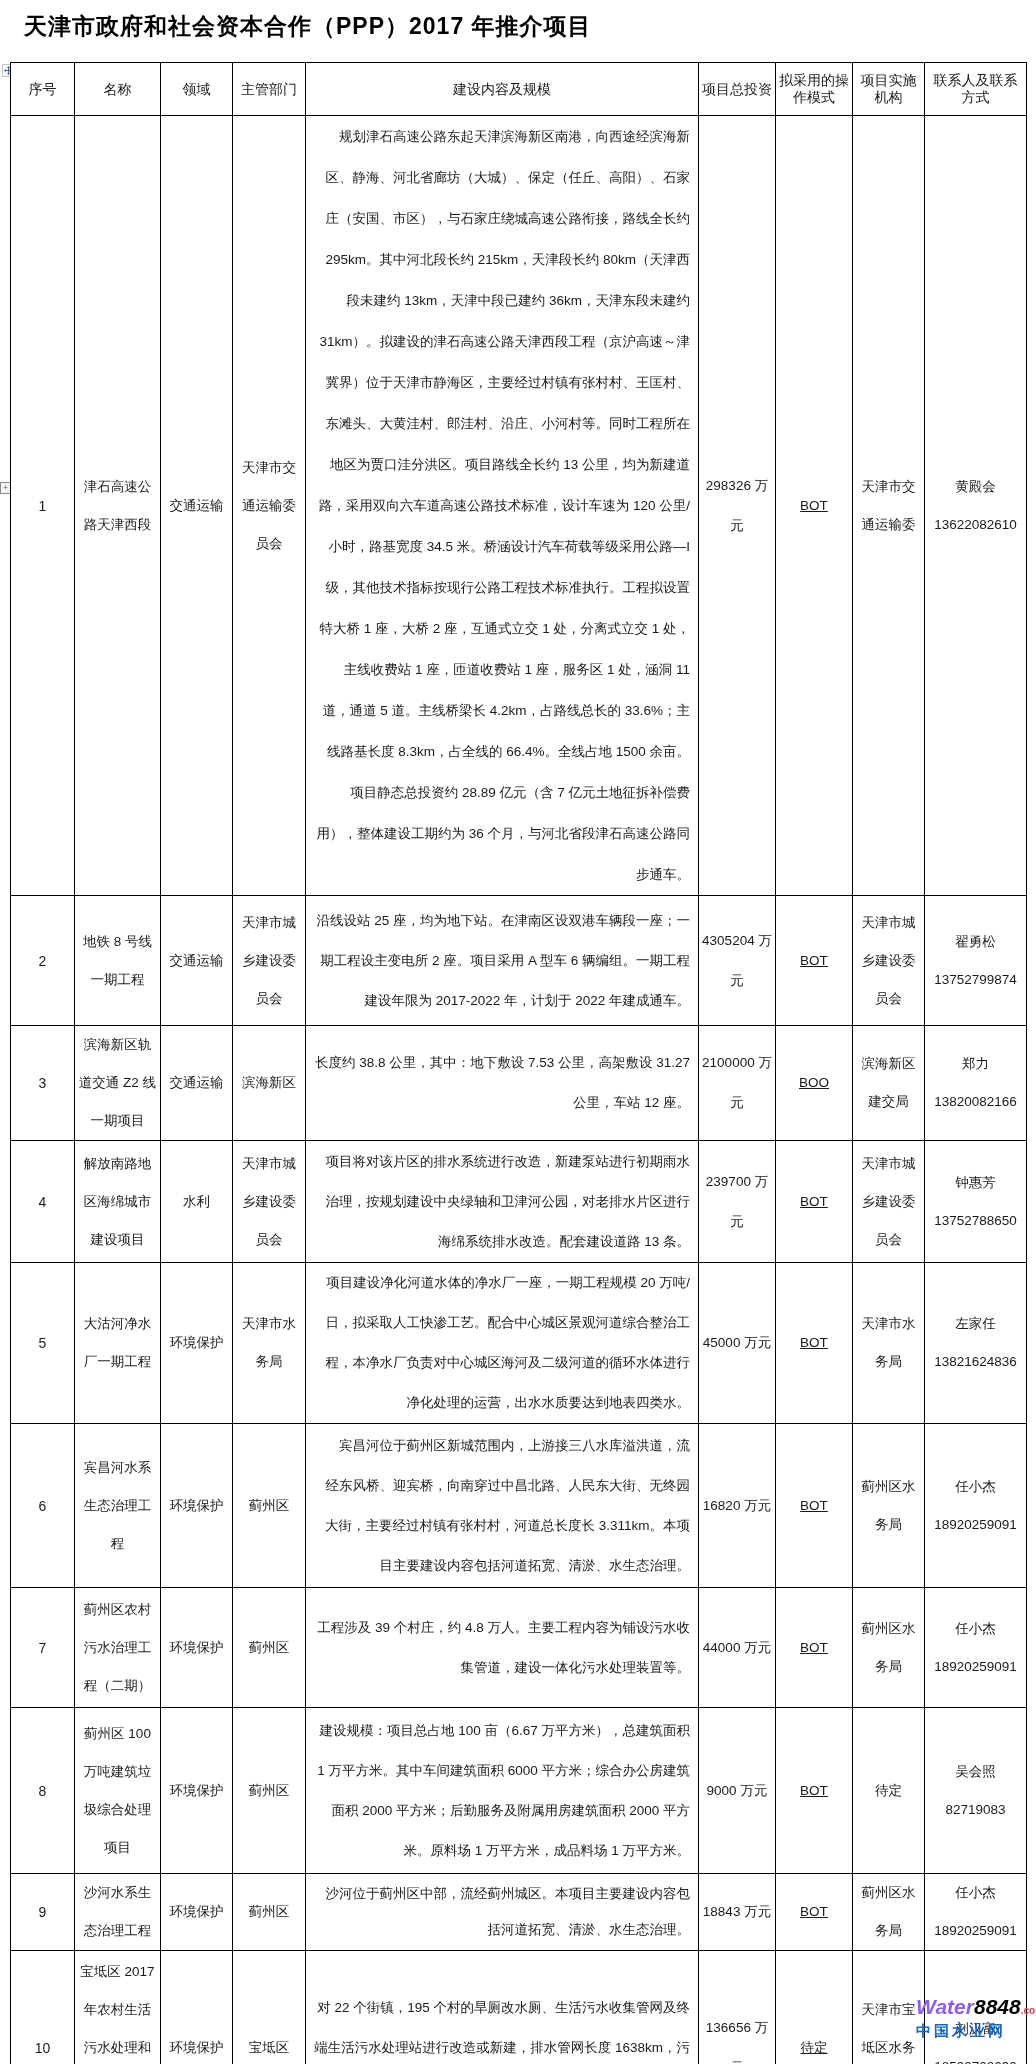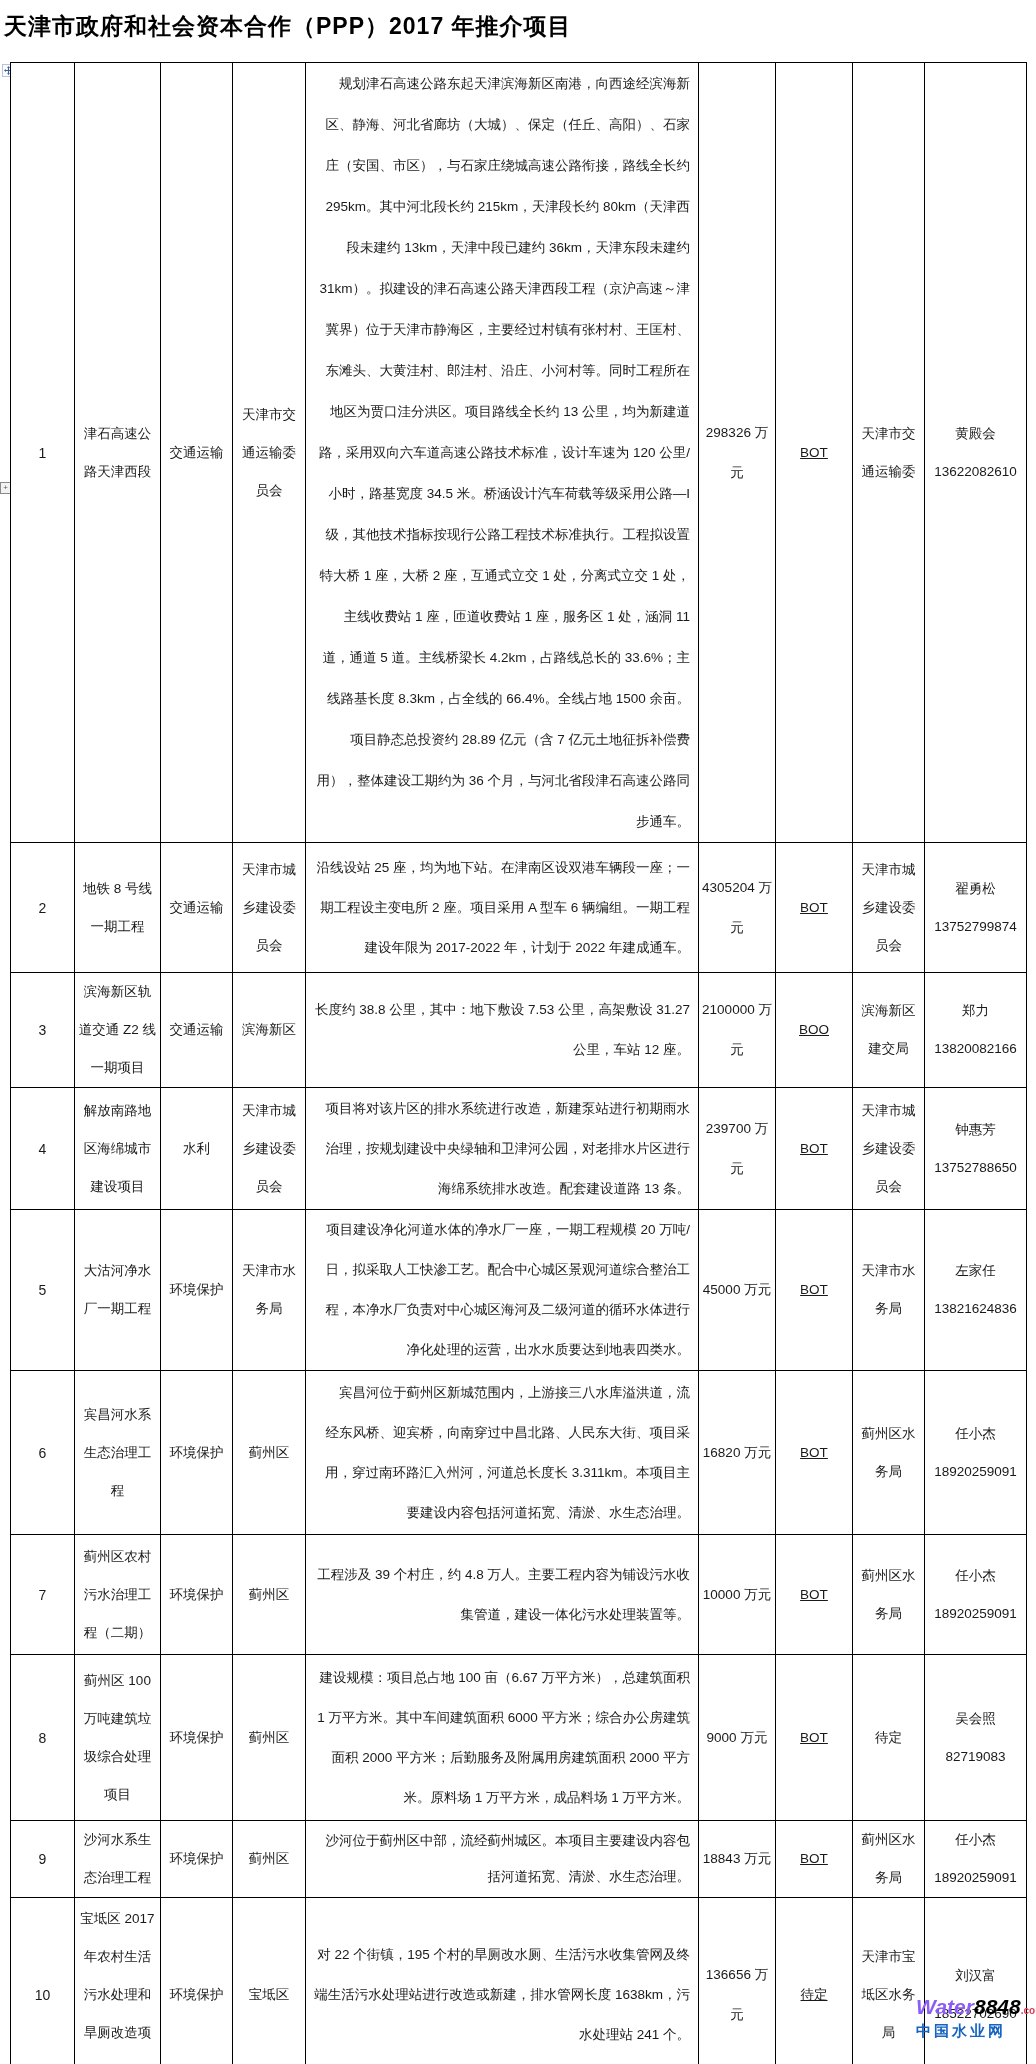--- a/index.html
+++ b/index.html
@@ -1,21 +1,21 @@
 <!DOCTYPE html>
 <html><head>
 <meta charset="utf-8">
 <style>
   html,body{margin:0;padding:0;}
   body{
     width:1036px;height:2064px;position:relative;background:#ffffff;
     font-family:"Liberation Sans",sans-serif;color:#151515;overflow:hidden;
   }
   .doc-title{
-    position:absolute;left:4px;top:11px;font-size:23px;font-weight:bold;
+    position:absolute;left:24px;top:11px;font-size:23px;font-weight:bold;
     letter-spacing:1px;color:#000;white-space:nowrap;
   }
   table.ppp{
     position:absolute;left:10px;top:62px;width:1016px;
     border-collapse:collapse;table-layout:fixed;background:#fff;
   }
   .ppp th,.ppp td{
     border:1px solid #000;vertical-align:middle;text-align:center;
     font-weight:normal;font-size:13.5px;color:#1a1a1a;padding:0 3px;
     overflow:hidden;word-break:break-word;
@@ -74,20 +74,31 @@
       <col style="width:86px">
       <col style="width:72px">
     <col style="width:73px">
       <col style="width:393px">
       <col style="width:77px">
     <col style="width:77px">
       <col style="width:72px">
       <col style="width:102px">
   </colgroup>
   <tbody>
+    <tr class="hd">
+      <th>序号</th>
+      <th>名称</th>
+      <th>领域</th>
+      <th>主管部门</th>
+      <th>建设内容及规模</th>
+      <th>项目总投资</th>
+      <th>拟采用的操作模式</th>
+      <th>项目实施机构</th>
+      <th>联系人及联系方式</th>
+    </tr>
 
     <tr class="r1">
       <td class="c-no">1</td>
       <td class="c-name">津石高速公路天津西段</td>
       <td class="c-field">交通运输</td>
       <td class="c-dept">天津市交通运输委员会</td>
       <td class="c-content">规划津石高速公路东起天津滨海新区南港，向西途经滨海新区、静海、河北省廊坊（大城）、保定（任丘、高阳）、石家庄（安国、市区），与石家庄绕城高速公路衔接，路线全长约 295km。其中河北段长约 215km，天津段长约 80km（天津西段未建约 13km，天津中段已建约 36km，天津东段未建约 31km）。拟建设的津石高速公路天津西段工程（京沪高速～津冀界）位于天津市静海区，主要经过村镇有张村村、王匡村、东滩头、大黄洼村、郎洼村、沿庄、小河村等。同时工程所在地区为贾口洼分洪区。项目路线全长约 13 公里，均为新建道路，采用双向六车道高速公路技术标准，设计车速为 120 公里/小时，路基宽度 34.5 米。桥涵设计汽车荷载等级采用公路—I 级，其他技术指标按现行公路工程技术标准执行。工程拟设置特大桥 1 座，大桥 2 座，互通式立交 1 处，分离式立交 1 处，主线收费站 1 座，匝道收费站 1 座，服务区 1 处，涵洞 11 道，通道 5 道。主线桥梁长 4.2km，占路线总长的 33.6%；主线路基长度 8.3km，占全线的 66.4%。全线占地 1500 余亩。项目静态总投资约 28.89 亿元（含 7 亿元土地征拆补偿费用），整体建设工期约为 36 个月，与河北省段津石高速公路同步通车。</td>
       <td class="c-invest">298326 万元</td>
       <td class="c-mode">BOT</td>
       <td class="c-agency">天津市交通运输委</td>
@@ -155,37 +166,37 @@
         <div>左家任</div>
         <div>13821624836</div>
       </td>
     </tr>
 
     <tr class="r6">
       <td class="c-no">6</td>
       <td class="c-name">宾昌河水系生态治理工程</td>
       <td class="c-field">环境保护</td>
       <td class="c-dept">蓟州区</td>
-      <td class="c-content">　宾昌河位于蓟州区新城范围内，上游接三八水库溢洪道，流经东风桥、迎宾桥，向南穿过中昌北路、人民东大街、项目采用，穿过南环路汇入州河，河道总长度长 3.311km。本项目主要建设内容包括河道拓宽、清淤、水生态治理。</td>
+      <td class="c-content">　宾昌河位于蓟州区新城范围内，上游接三八水库溢洪道，流经东风桥、迎宾桥，向南穿过中昌北路、人民东大街、无终园大街，主要经过村镇有张村村，河道总长度长 3.311km。本项目主要建设内容包括河道拓宽、清淤、水生态治理。</td>
       <td class="c-invest">16820 万元</td>
       <td class="c-mode">BOT</td>
       <td class="c-agency">蓟州区水务局</td>
       <td class="c-contact">
         <div>任小杰</div>
         <div>18920259091</div>
       </td>
     </tr>
 
     <tr class="r7">
       <td class="c-no">7</td>
       <td class="c-name">蓟州区农村污水治理工程（二期）</td>
       <td class="c-field">环境保护</td>
       <td class="c-dept">蓟州区</td>
       <td class="c-content">工程涉及 39 个村庄，约 4.8 万人。主要工程内容为铺设污水收集管道，建设一体化污水处理装置等。</td>
-      <td class="c-invest">10000 万元</td>
+      <td class="c-invest">44000 万元</td>
       <td class="c-mode">BOT</td>
       <td class="c-agency">蓟州区水务局</td>
       <td class="c-contact">
         <div>任小杰</div>
         <div>18920259091</div>
       </td>
     </tr>
 
     <tr class="r8">
       <td class="c-no">8</td>

